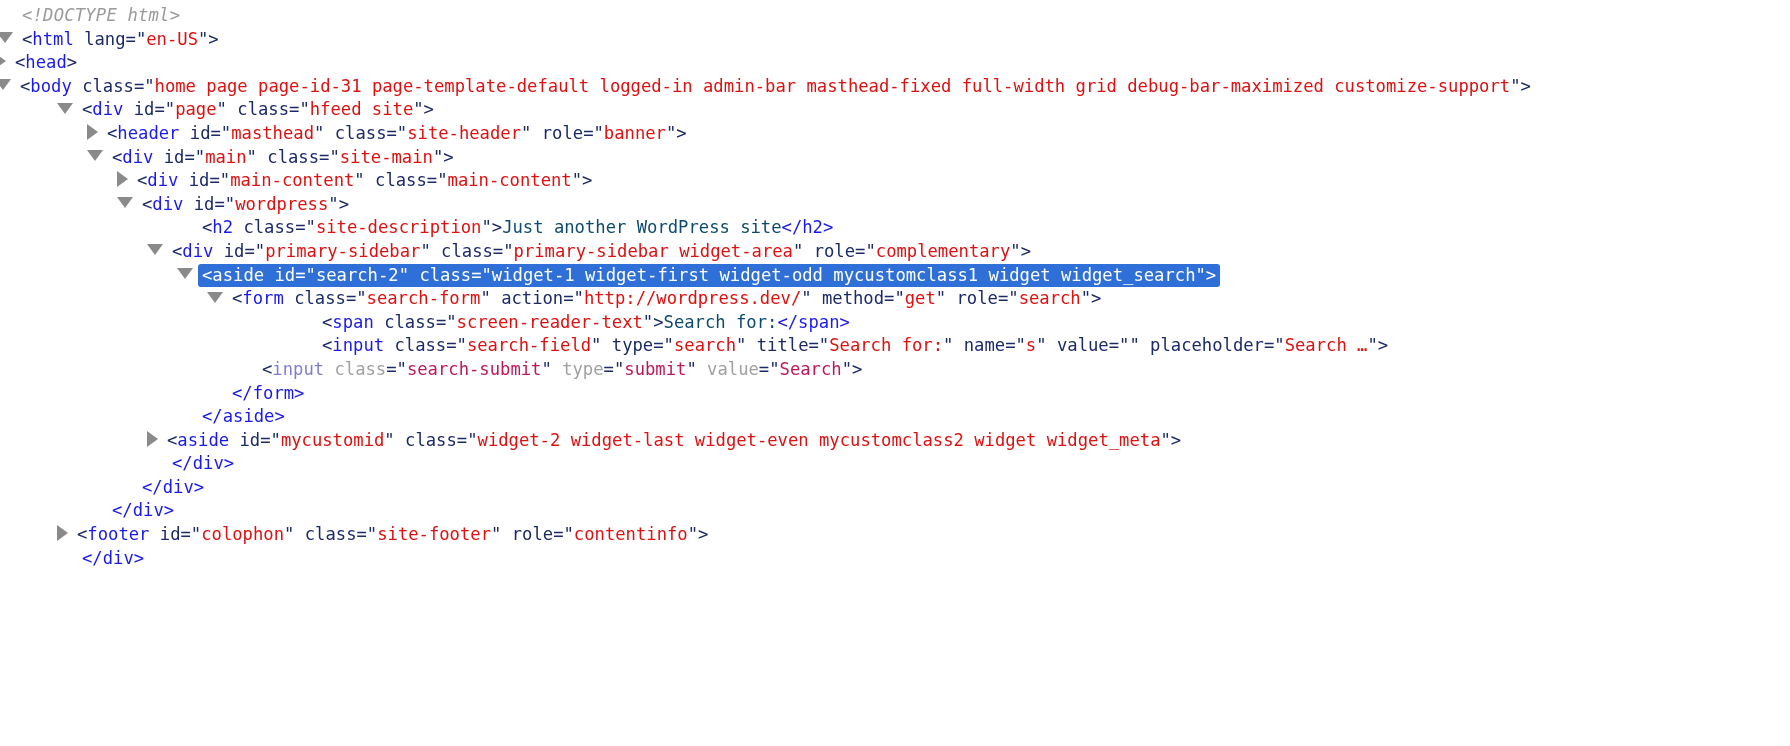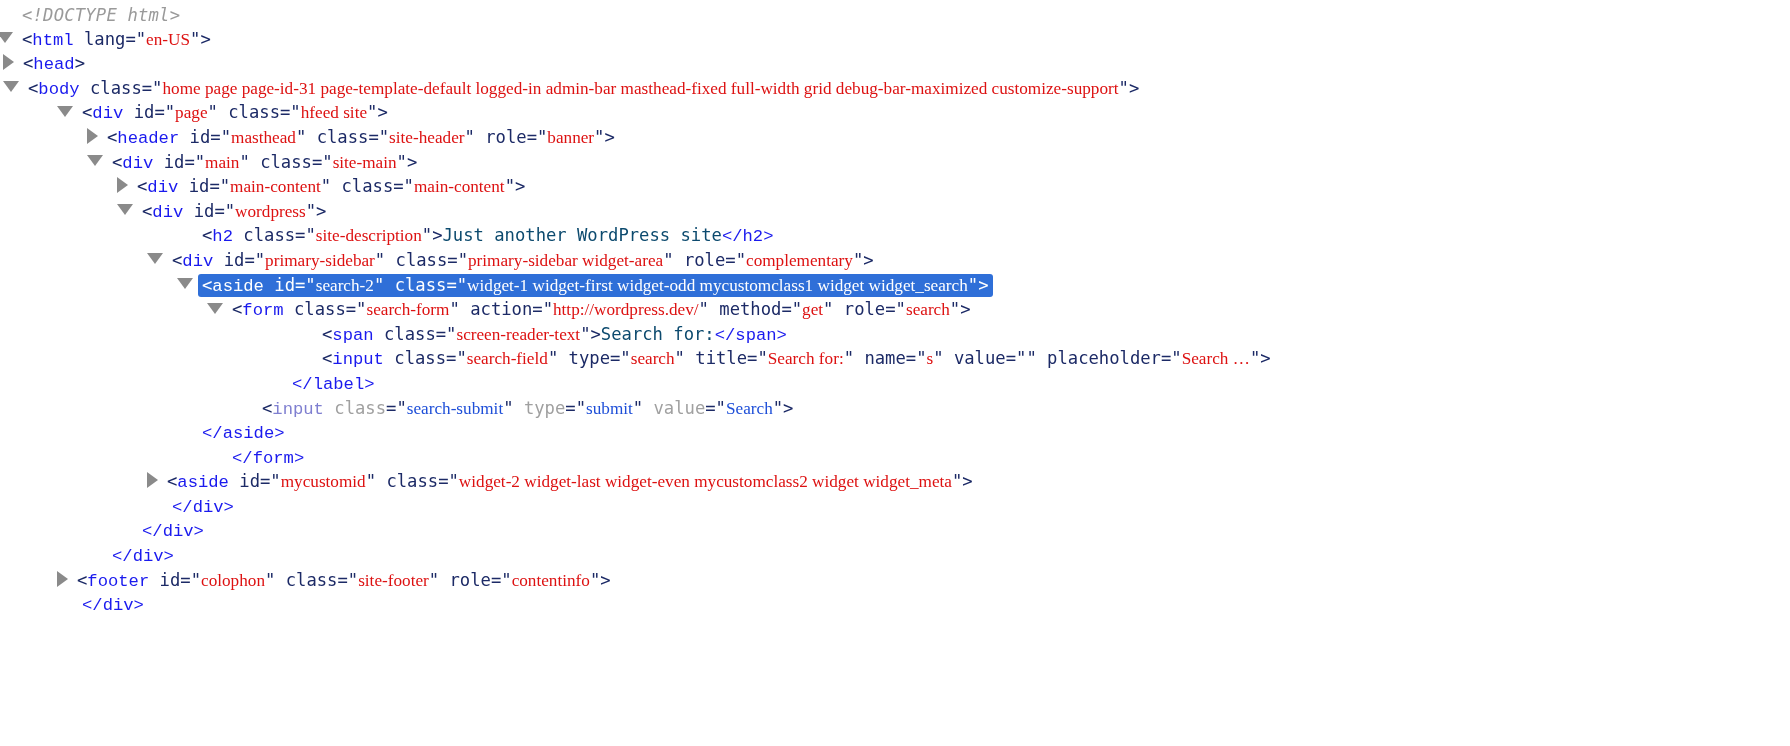--- a/index.html
+++ b/index.html
@@ -25,21 +25,21 @@
     position: relative;
     white-space: pre-wrap;
     word-break: break-word;
     padding: 0 0 0 0;
     min-height: 23.6px;
   }
 
   
   .d0  { padding-left: 22px; }
   .d1  { padding-left: 22px; }
-  .d2  { padding-left: 28px; }
+  .d2  { padding-left: 20px; }
   .d4  { padding-left: 82px; }
   .d5  { padding-left: 112px; }
   .d6  { padding-left: 142px; }
   .d7  { padding-left: 172px; }
   .d8  { padding-left: 202px; }
   .d9  { padding-left: 232px; }
   .d10 { padding-left: 262px; }
   .d11 { padding-left: 292px; }
   .d12 { padding-left: 322px; }
 
@@ -63,30 +63,30 @@
     border-bottom: 8.5px solid transparent;
     border-left: 11px solid #8a8a8a;
   }
   .twisty.none {
     border: none;
     width: 0;
     margin-right: 0;
     margin-left: 0;
   }
 
-  .tag      { color: #1a1aee; font-family: Liberation Mono, monospace; }
+  .tag      { color: #1a1aee; }
   .attr     { color: #1c2a66; }
-  .val      { color: #dd1111; font-family: Liberation Serif, serif; }
+  .val      { color: #dd1111; }
   .punct    { color: #1c2a66; }
   .text     { color: #0c4a6e; }
   .doctype  { color: #9a9a9a; font-style: italic; letter-spacing: 0.2px; }
   .dimmed   { color: #a8a8a8; }
   .dimmed .tag  { color: #7f7fd0; }
   .dimmed .attr { color: #a0a0a0; }
-  .dimmed .val  { color: #1d4ed8; }
+  .dimmed .val  { color: #be185d; }
 
   
   .node-row.selected {
     background: transparent;
   }
   .node-row.selected .rowbody {
     background: #2f6fd8;
     color: #ffffff;
     border-radius: 3px;
     padding: 1px 4px 2px 4px;
@@ -114,23 +114,22 @@
     <div class="node-row d5"><span class="twisty closed"></span><span class="rowbody"><span class="punct">&lt;</span><span class="tag">header</span><span class="punct"> </span><span class="attr">id</span><span class="punct">="</span><span class="val">masthead</span><span class="punct">"</span><span class="punct"> </span><span class="attr">class</span><span class="punct">="</span><span class="val">site-header</span><span class="punct">"</span><span class="punct"> </span><span class="attr">role</span><span class="punct">="</span><span class="val">banner</span><span class="punct">"</span><span class="punct">&gt;</span></span></div>
     <div class="node-row d5"><span class="twisty open"></span><span class="rowbody"><span class="punct">&lt;</span><span class="tag">div</span><span class="punct"> </span><span class="attr">id</span><span class="punct">="</span><span class="val">main</span><span class="punct">"</span><span class="punct"> </span><span class="attr">class</span><span class="punct">="</span><span class="val">site-main</span><span class="punct">"</span><span class="punct">&gt;</span></span></div>
     <div class="node-row d6"><span class="twisty closed"></span><span class="rowbody"><span class="punct">&lt;</span><span class="tag">div</span><span class="punct"> </span><span class="attr">id</span><span class="punct">="</span><span class="val">main-content</span><span class="punct">"</span><span class="punct"> </span><span class="attr">class</span><span class="punct">="</span><span class="val">main-content</span><span class="punct">"</span><span class="punct">&gt;</span></span></div>
     <div class="node-row d6"><span class="twisty open"></span><span class="rowbody"><span class="punct">&lt;</span><span class="tag">div</span><span class="punct"> </span><span class="attr">id</span><span class="punct">="</span><span class="val">wordpress</span><span class="punct">"</span><span class="punct">&gt;</span></span></div>
     <div class="node-row d8"><span class="twisty none"></span><span class="rowbody"><span class="punct">&lt;</span><span class="tag">h2</span><span class="punct"> </span><span class="attr">class</span><span class="punct">="</span><span class="val">site-description</span><span class="punct">"</span><span class="punct">&gt;</span><span class="text">Just another WordPress site</span><span class="tag">&lt;/h2&gt;</span></span></div>
     <div class="node-row d7"><span class="twisty open"></span><span class="rowbody"><span class="punct">&lt;</span><span class="tag">div</span><span class="punct"> </span><span class="attr">id</span><span class="punct">="</span><span class="val">primary-sidebar</span><span class="punct">"</span><span class="punct"> </span><span class="attr">class</span><span class="punct">="</span><span class="val">primary-sidebar widget-area</span><span class="punct">"</span><span class="punct"> </span><span class="attr">role</span><span class="punct">="</span><span class="val">complementary</span><span class="punct">"</span><span class="punct">&gt;</span></span></div>
     <div class="node-row d8 selected"><span class="twisty open"></span><span class="rowbody"><span class="punct">&lt;</span><span class="tag">aside</span><span class="punct"> </span><span class="attr">id</span><span class="punct">="</span><span class="val">search-2</span><span class="punct">"</span><span class="punct"> </span><span class="attr">class</span><span class="punct">="</span><span class="val">widget-1 widget-first widget-odd mycustomclass1 widget widget_search</span><span class="punct">"</span><span class="punct">&gt;</span></span></div>
     <div class="node-row d9"><span class="twisty open"></span><span class="rowbody"><span class="punct">&lt;</span><span class="tag">form</span><span class="punct"> </span><span class="attr">class</span><span class="punct">="</span><span class="val">search-form</span><span class="punct">"</span><span class="punct"> </span><span class="attr">action</span><span class="punct">="</span><span class="val">http://wordpress.dev/</span><span class="punct">"</span><span class="punct"> </span><span class="attr">method</span><span class="punct">="</span><span class="val">get</span><span class="punct">"</span><span class="punct"> </span><span class="attr">role</span><span class="punct">="</span><span class="val">search</span><span class="punct">"</span><span class="punct">&gt;</span></span></div>
     <div class="node-row d12"><span class="twisty none"></span><span class="rowbody"><span class="punct">&lt;</span><span class="tag">span</span><span class="punct"> </span><span class="attr">class</span><span class="punct">="</span><span class="val">screen-reader-text</span><span class="punct">"</span><span class="punct">&gt;</span><span class="text">Search for:</span><span class="tag">&lt;/span&gt;</span></span></div>
     <div class="node-row d12"><span class="twisty none"></span><span class="rowbody"><span class="punct">&lt;</span><span class="tag">input</span><span class="punct"> </span><span class="attr">class</span><span class="punct">="</span><span class="val">search-field</span><span class="punct">"</span><span class="punct"> </span><span class="attr">type</span><span class="punct">="</span><span class="val">search</span><span class="punct">"</span><span class="punct"> </span><span class="attr">title</span><span class="punct">="</span><span class="val">Search for:</span><span class="punct">"</span><span class="punct"> </span><span class="attr">name</span><span class="punct">="</span><span class="val">s</span><span class="punct">"</span><span class="punct"> </span><span class="attr">value</span><span class="punct">="</span><span class="val"></span><span class="punct">"</span><span class="punct"> </span><span class="attr">placeholder</span><span class="punct">="</span><span class="val">Search …</span><span class="punct">"</span><span class="punct">&gt;</span></span></div>
-    <div class="node-row d11"><span class="twisty none"></span><span class="rowbody"><span class="tag">&lt;/label&gt;</span></span></div>
     <div class="node-row d10 dimmed"><span class="twisty none"></span><span class="rowbody"><span class="punct">&lt;</span><span class="tag">input</span><span class="punct"> </span><span class="attr">class</span><span class="punct">="</span><span class="val">search-submit</span><span class="punct">"</span><span class="punct"> </span><span class="attr">type</span><span class="punct">="</span><span class="val">submit</span><span class="punct">"</span><span class="punct"> </span><span class="attr">value</span><span class="punct">="</span><span class="val">Search</span><span class="punct">"</span><span class="punct">&gt;</span></span></div>
+    <div class="node-row d9"><span class="twisty none"></span><span class="rowbody"><span class="tag">&lt;/form&gt;</span></span></div>
     <div class="node-row d8"><span class="twisty none"></span><span class="rowbody"><span class="tag">&lt;/aside&gt;</span></span></div>
-    <div class="node-row d9"><span class="twisty none"></span><span class="rowbody"><span class="tag">&lt;/form&gt;</span></span></div>
     <div class="node-row d7"><span class="twisty closed"></span><span class="rowbody"><span class="punct">&lt;</span><span class="tag">aside</span><span class="punct"> </span><span class="attr">id</span><span class="punct">="</span><span class="val">mycustomid</span><span class="punct">"</span><span class="punct"> </span><span class="attr">class</span><span class="punct">="</span><span class="val">widget-2 widget-last widget-even mycustomclass2 widget widget_meta</span><span class="punct">"</span><span class="punct">&gt;</span></span></div>
     <div class="node-row d7"><span class="twisty none"></span><span class="rowbody"><span class="tag">&lt;/div&gt;</span></span></div>
     <div class="node-row d6"><span class="twisty none"></span><span class="rowbody"><span class="tag">&lt;/div&gt;</span></span></div>
     <div class="node-row d5"><span class="twisty none"></span><span class="rowbody"><span class="tag">&lt;/div&gt;</span></span></div>
     <div class="node-row d4"><span class="twisty closed"></span><span class="rowbody"><span class="punct">&lt;</span><span class="tag">footer</span><span class="punct"> </span><span class="attr">id</span><span class="punct">="</span><span class="val">colophon</span><span class="punct">"</span><span class="punct"> </span><span class="attr">class</span><span class="punct">="</span><span class="val">site-footer</span><span class="punct">"</span><span class="punct"> </span><span class="attr">role</span><span class="punct">="</span><span class="val">contentinfo</span><span class="punct">"</span><span class="punct">&gt;</span></span></div>
     <div class="node-row d4"><span class="twisty none"></span><span class="rowbody"><span class="tag">&lt;/div&gt;</span></span></div>
   </div>
 
 </body></html>

